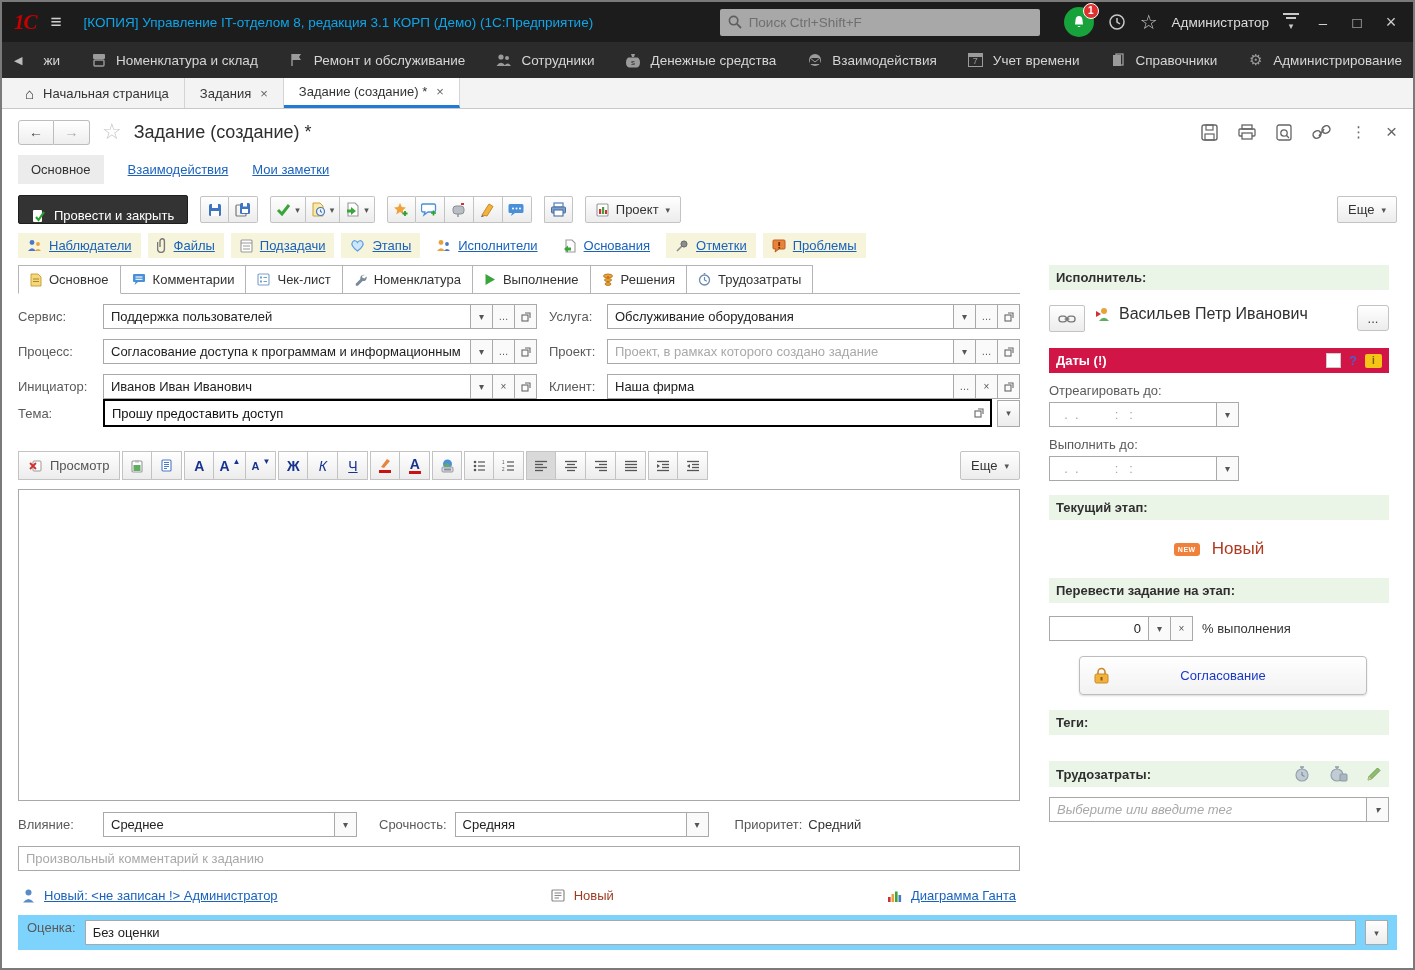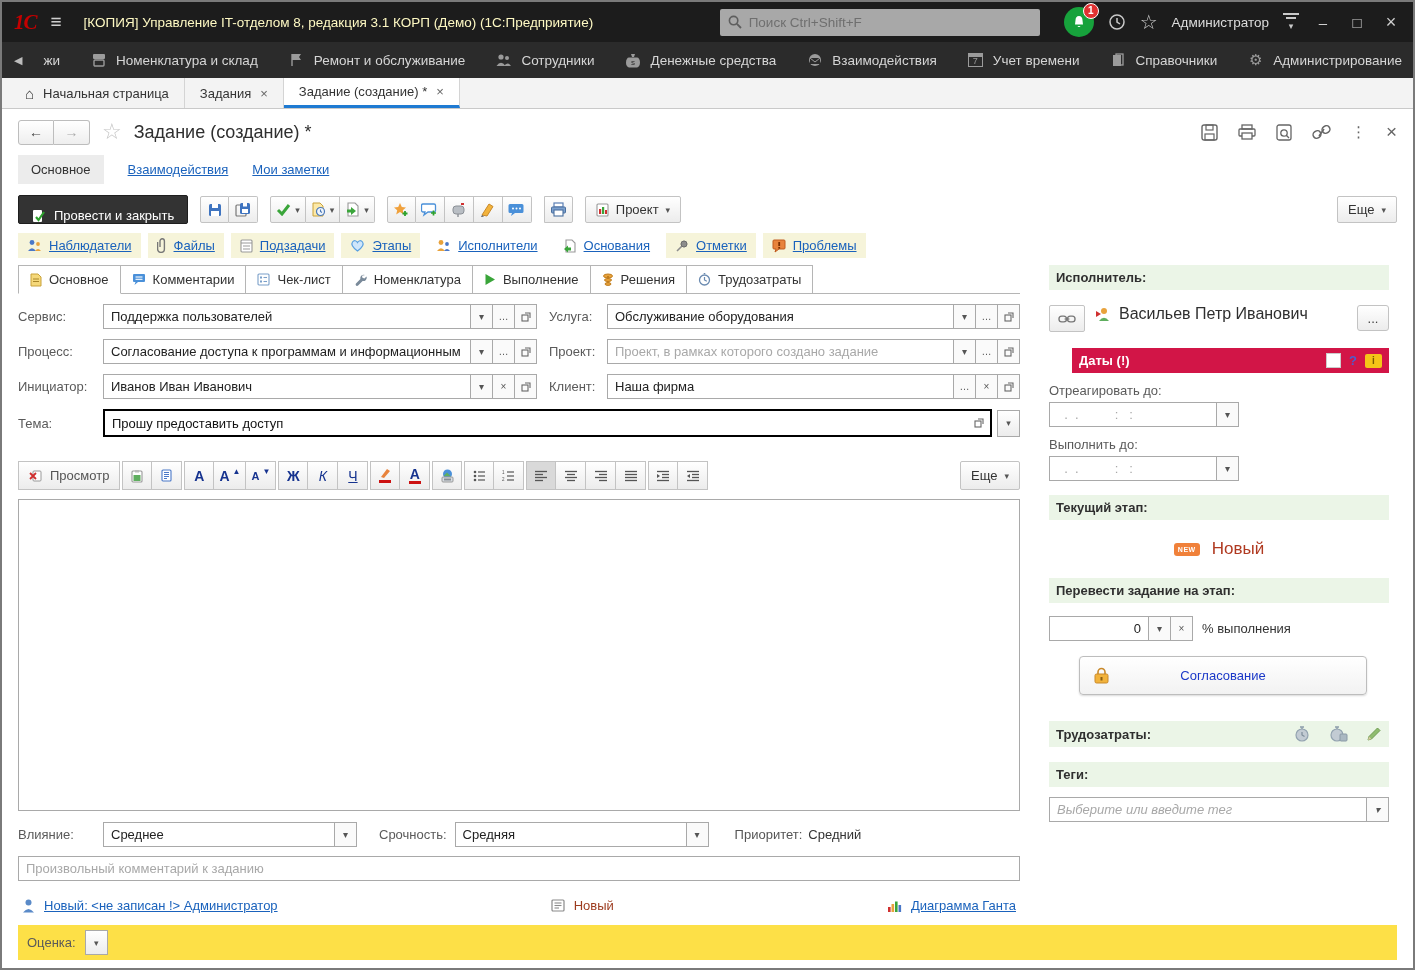--- a/index.html
+++ b/index.html
@@ -4,21 +4,21 @@
 <style>
   * { box-sizing: border-box; margin: 0; padding: 0; }
   html,body { width:1415px; height:970px; }
   body { font-family:"Liberation Sans", sans-serif; font-size:13px; color:#333; background:#e8e8e8; }
   .window { width:1415px; height:970px; border:2px solid #7a7a7a; background:#fff; display:flex; flex-direction:column; overflow:hidden; }
 
   
   .titlebar { height:40px; background:#1c1c1c; display:flex; align-items:center; padding:0 12px; gap:14px; flex:0 0 auto; }
   .logo { color:#c40000; font-weight:bold; font-style:italic; font-size:21px; font-family:"Liberation Serif", serif; letter-spacing:-1px; }
   .hamb { color:#cfcfcf; font-size:19px; cursor:pointer; }
-  .apptitle { color:#fef9c3; font-size:13.5px; margin-left:8px; white-space:nowrap; }
+  .apptitle { color:#0ea5e9; font-size:13.5px; margin-left:8px; white-space:nowrap; }
   .search { margin-left:auto; width:320px; height:27px; background:#a8a8a8; border-radius:2px; display:flex; align-items:center; padding:0 8px; gap:7px; }
   .search span { color:#6f6f6f; font-size:13.5px; }
   .bellwrap { position:relative; width:30px; height:30px; margin-left:10px; cursor:pointer; }
   .bell { width:30px; height:30px; border-radius:50%; background:#17a23c; display:flex; align-items:center; justify-content:center; }
   .badge { position:absolute; top:-4px; right:-5px; min-width:16px; height:16px; background:#e03131; border:1px solid #fff; border-radius:50%; color:#fff; font-size:10px; line-height:14px; text-align:center; font-weight:bold; }
   .tbico { color:#c9c9c9; font-size:17px; cursor:pointer; display:flex; align-items:center; }
   .username { color:#dcdcdc; font-size:13.5px; }
   .filtico { display:flex; flex-direction:column; align-items:center; gap:2px; cursor:pointer; }
   .filtico i { display:block; height:2px; background:#c9c9c9; }
   .winbtn { color:#cfcfcf; font-size:15px; width:20px; text-align:center; cursor:pointer; }
@@ -81,21 +81,21 @@
   .frow { display:flex; align-items:center; margin-top:10px; }
   .lab { color:#5a5a5a; }
   .l1 { width:85px; }
   .l2 { width:58px; margin-left:12px; }
   .fin { height:25px; border:1px solid #a9a9a9; display:flex; align-items:center; }
   .fin input { border:none; outline:none; flex:1; height:100%; padding:0 7px; font:inherit; color:#222; background:transparent; min-width:0; }
   .fbtn { width:22px; height:25px; border:1px solid #a9a9a9; border-left:none; background:#fafafa; display:flex; align-items:center; justify-content:center; color:#555; font-size:10px; cursor:pointer; }
   .w1 { width:368px; }
   .halfbtns { display:flex; }
 
-  .themarow { display:flex; align-items:center; margin-top:10px; }
+  .themarow { display:flex; align-items:center; }
   .focusfield { flex:1; height:28px; border:2px solid #000; display:flex; align-items:center; }
   .focusfield input { border:none; outline:none; flex:1; height:100%; padding:0 7px; font:inherit; color:#111; }
   .openbtn { width:22px; height:100%; display:flex; align-items:center; justify-content:center; cursor:pointer; }
   .sqbtn { width:23px; height:27px; border:1px solid #a9a9a9; background:linear-gradient(#fff,#ececec); display:flex; align-items:center; justify-content:center; margin-left:5px; cursor:pointer; }
 
   .edbar { display:flex; align-items:center; gap:2px; margin-top:24px; }
   .ebtn { min-width:30px; height:29px; border:1px solid #c3c3c3; background:linear-gradient(#fff,#ececec); display:flex; align-items:center; justify-content:center; gap:3px; padding:0 5px; cursor:pointer; }
   .egrp { display:flex; }
   .egrp .ebtn + .ebtn { border-left:none; }
   .ebtn.on { background:#d9d9d9; }
@@ -109,31 +109,31 @@
   .sel { width:232px; }
   .commentrow { margin-top:9px; }
   .commentrow .fin input::placeholder, input::placeholder { color:#a8a8a8; }
 
   .statusrow { display:flex; align-items:center; margin-top:17px; padding:0 4px; }
   .sgrp { display:flex; align-items:center; gap:9px; }
   .statered { color:#9c3b1e; }
   .statusrow .mid { margin-left:auto; }
   .statusrow .rgt { margin-left:auto; }
 
-  .rating { margin:12px 16px 12px; background:#fde047; display:flex; align-items:center; padding:5px 9px; gap:9px; flex:0 0 auto; }
+  .rating { margin:12px 16px 12px; background:#7dd3fc; display:flex; padding:5px 9px; gap:9px; flex:0 0 auto; }
   .rating .fin { flex:1; background:#fff; }
   .rating .sqbtn { height:25px; }
 
   
   .sech { background:#ebf5e7; padding:5px 7px; font-weight:bold; color:#2f2f2f; display:flex; align-items:center; }
   .execrow { display:flex; align-items:flex-start; gap:10px; margin:15px 0 16px; }
   .chainbtn { width:36px; height:27px; border:1px solid #c3c3c3; background:linear-gradient(#fff,#ececec); display:flex; align-items:center; justify-content:center; cursor:pointer; border-radius:2px; }
   .execname { font-size:16px; color:#2f2f2f; flex:1; display:flex; align-items:center; gap:8px; }
   .dotsbtn { width:32px; height:26px; border:1px solid #c3c3c3; background:linear-gradient(#fff,#ececec); display:flex; align-items:center; justify-content:center; cursor:pointer; border-radius:3px; color:#444; }
-  .datesbar { background:#d21547; color:#fff; font-weight:bold; padding:5px 7px; display:flex; align-items:center; gap:8px;margin-left:23px; }
+  .datesbar { background:#d21547; color:#fff; font-weight:bold; padding:5px 7px; display:flex; align-items:center; gap:8px; }
   .datesbar .sp { flex:1; }
   .cb { width:15px; height:15px; background:#fff; border:1px solid #ccc; cursor:pointer; }
   .qm { color:#4a5fd0; font-weight:bold; cursor:pointer; }
   .info { width:17px; height:14px; background:#f5c518; border-radius:2px; color:#7a5b00; font-size:10px; font-weight:bold; text-align:center; line-height:14px; cursor:pointer; }
   .dlab { color:#5a5a5a; margin:10px 0 4px; }
   .daterow { display:flex; align-items:center; }
   .datein { width:168px; }
   .stageline { display:flex; align-items:center; justify-content:center; gap:12px; margin:19px 0; }
   .newbadge { background:#f0813a; border-radius:3px; color:#fff; font-size:7px; font-weight:bold; padding:3px 4px; letter-spacing:.5px; }
   .stagetxt { color:#b03a21; font-size:17px; }
@@ -960,20 +960,24 @@
         <span class="lock">
           <svg width="17" height="17" viewBox="0 0 17 17">
               <rect x="2" y="7" width="13" height="9" rx="1.5" fill="#f2b33c" stroke="#c9892a" stroke-width="1"></rect>
               <path d="M5 7 V5 a3.5 3.5 0 0 1 7 0 v2" fill="none" stroke="#c9892a" stroke-width="1.6"></path>
               <rect x="7.5" y="10" width="2" height="3.5" fill="#8a5f12"></rect>
             </svg>
         </span>
         <span class="cap">Согласование</span>
       </div>
 
+      <div class="sech tagsbar">
+          <span>Теги:</span>
+        </div>
+
       <div class="sech laborbar">
         <span>Трудозатраты:</span>
         <span class="sp"></span>
         <span class="ic">
             <svg width="17" height="16" viewBox="0 0 17 16">
               <circle cx="8" cy="9" r="6" fill="#c2cbd3" stroke="#93a3b0" stroke-width="1.2"></circle>
               <line x1="8" y1="3" x2="8" y2="1" stroke="#93a3b0" stroke-width="1.6"></line>
               <line x1="6" y1="1" x2="10" y2="1" stroke="#93a3b0" stroke-width="1.6"></line>
               <polyline points="8,6 8,9 10.5,10.5" fill="none" stroke="#7d8d9a" stroke-width="1.2"></polyline>
             </svg>
@@ -987,34 +991,33 @@
             </svg>
           </span>
         <span class="ic">
             <svg width="16" height="16" viewBox="0 0 16 16">
               <path d="M2 14 L3 10.5 L11.5 2 L14 4.5 L5.5 13 Z" fill="#8fbc6f" stroke="#6f9c52" stroke-width="1"></path>
               <path d="M2 14 l3.5 -1 L3 10.5 Z" fill="#d8c9a0"></path>
             </svg>
           </span>
       </div>
 
-      <div class="sech tagsbar">
-          <span>Теги:</span>
-        </div>
-
       <div class="tagsrow">
         <span class="fin tagsin">
             <input placeholder="Выберите или введите тег" style="">
           </span>
         <span class="fbtn" style="height:25px">▾</span>
       </div>
     </div>
   </div>
 
   <div class="rating">
     <span class="lab">Оценка:</span>
+    <span class="fin">
+        <input value="Без оценки" style="">
+      </span>
     <span class="sqbtn" style="margin-left:0">
         <span class="caret">▾</span>
       </span>
   </div>
 
   <div style="height:12px"></div>
 </div>
 
 </body></html>

